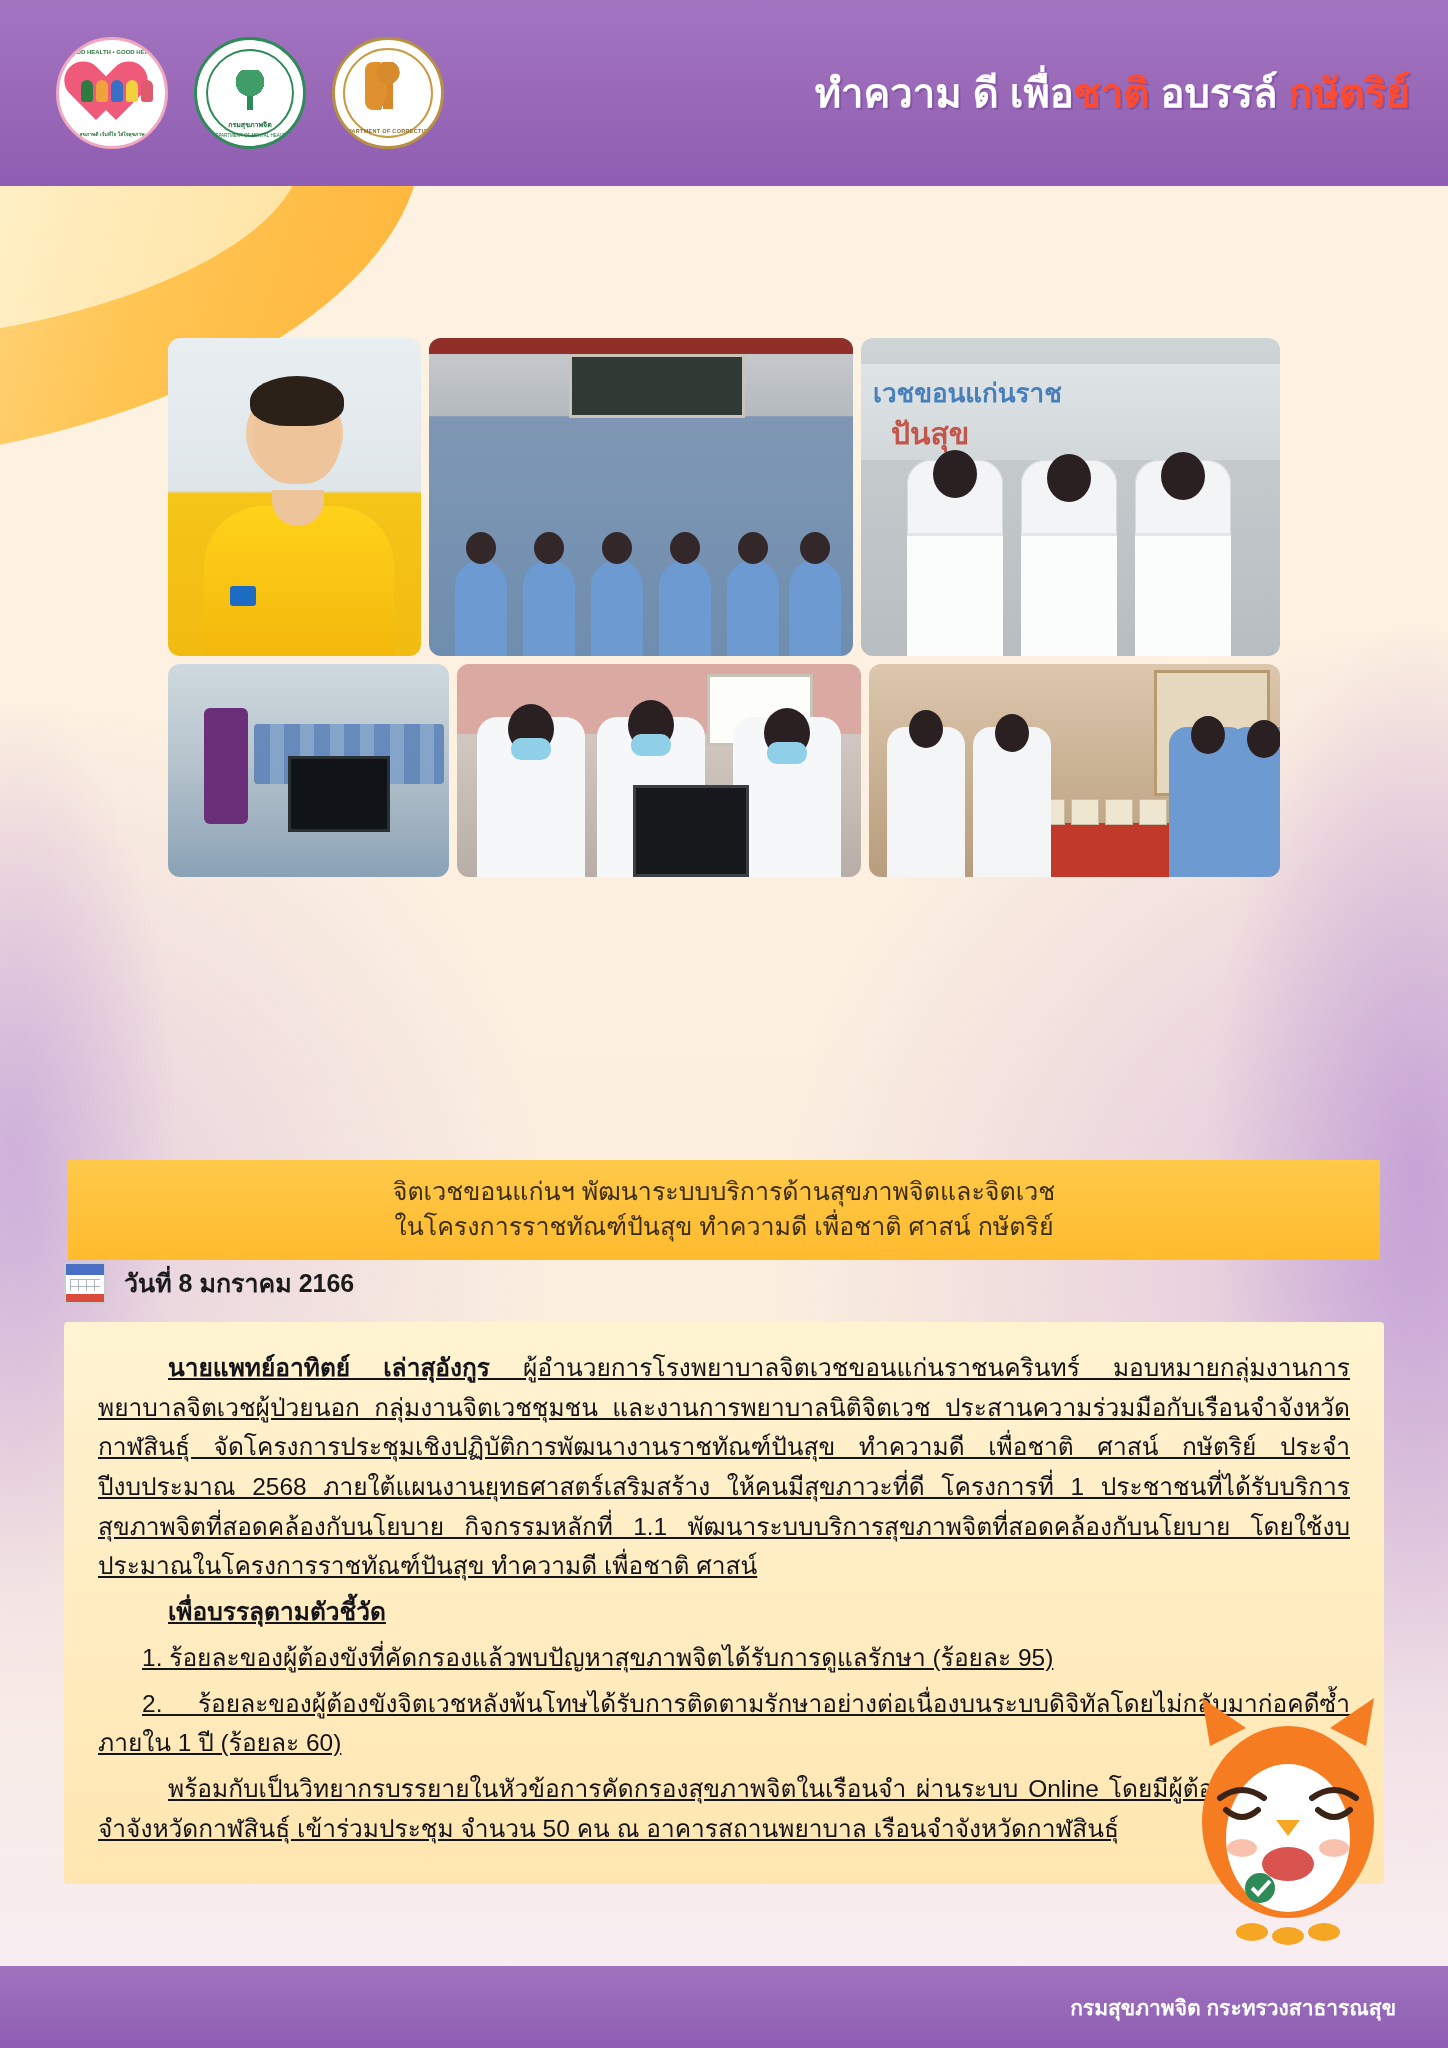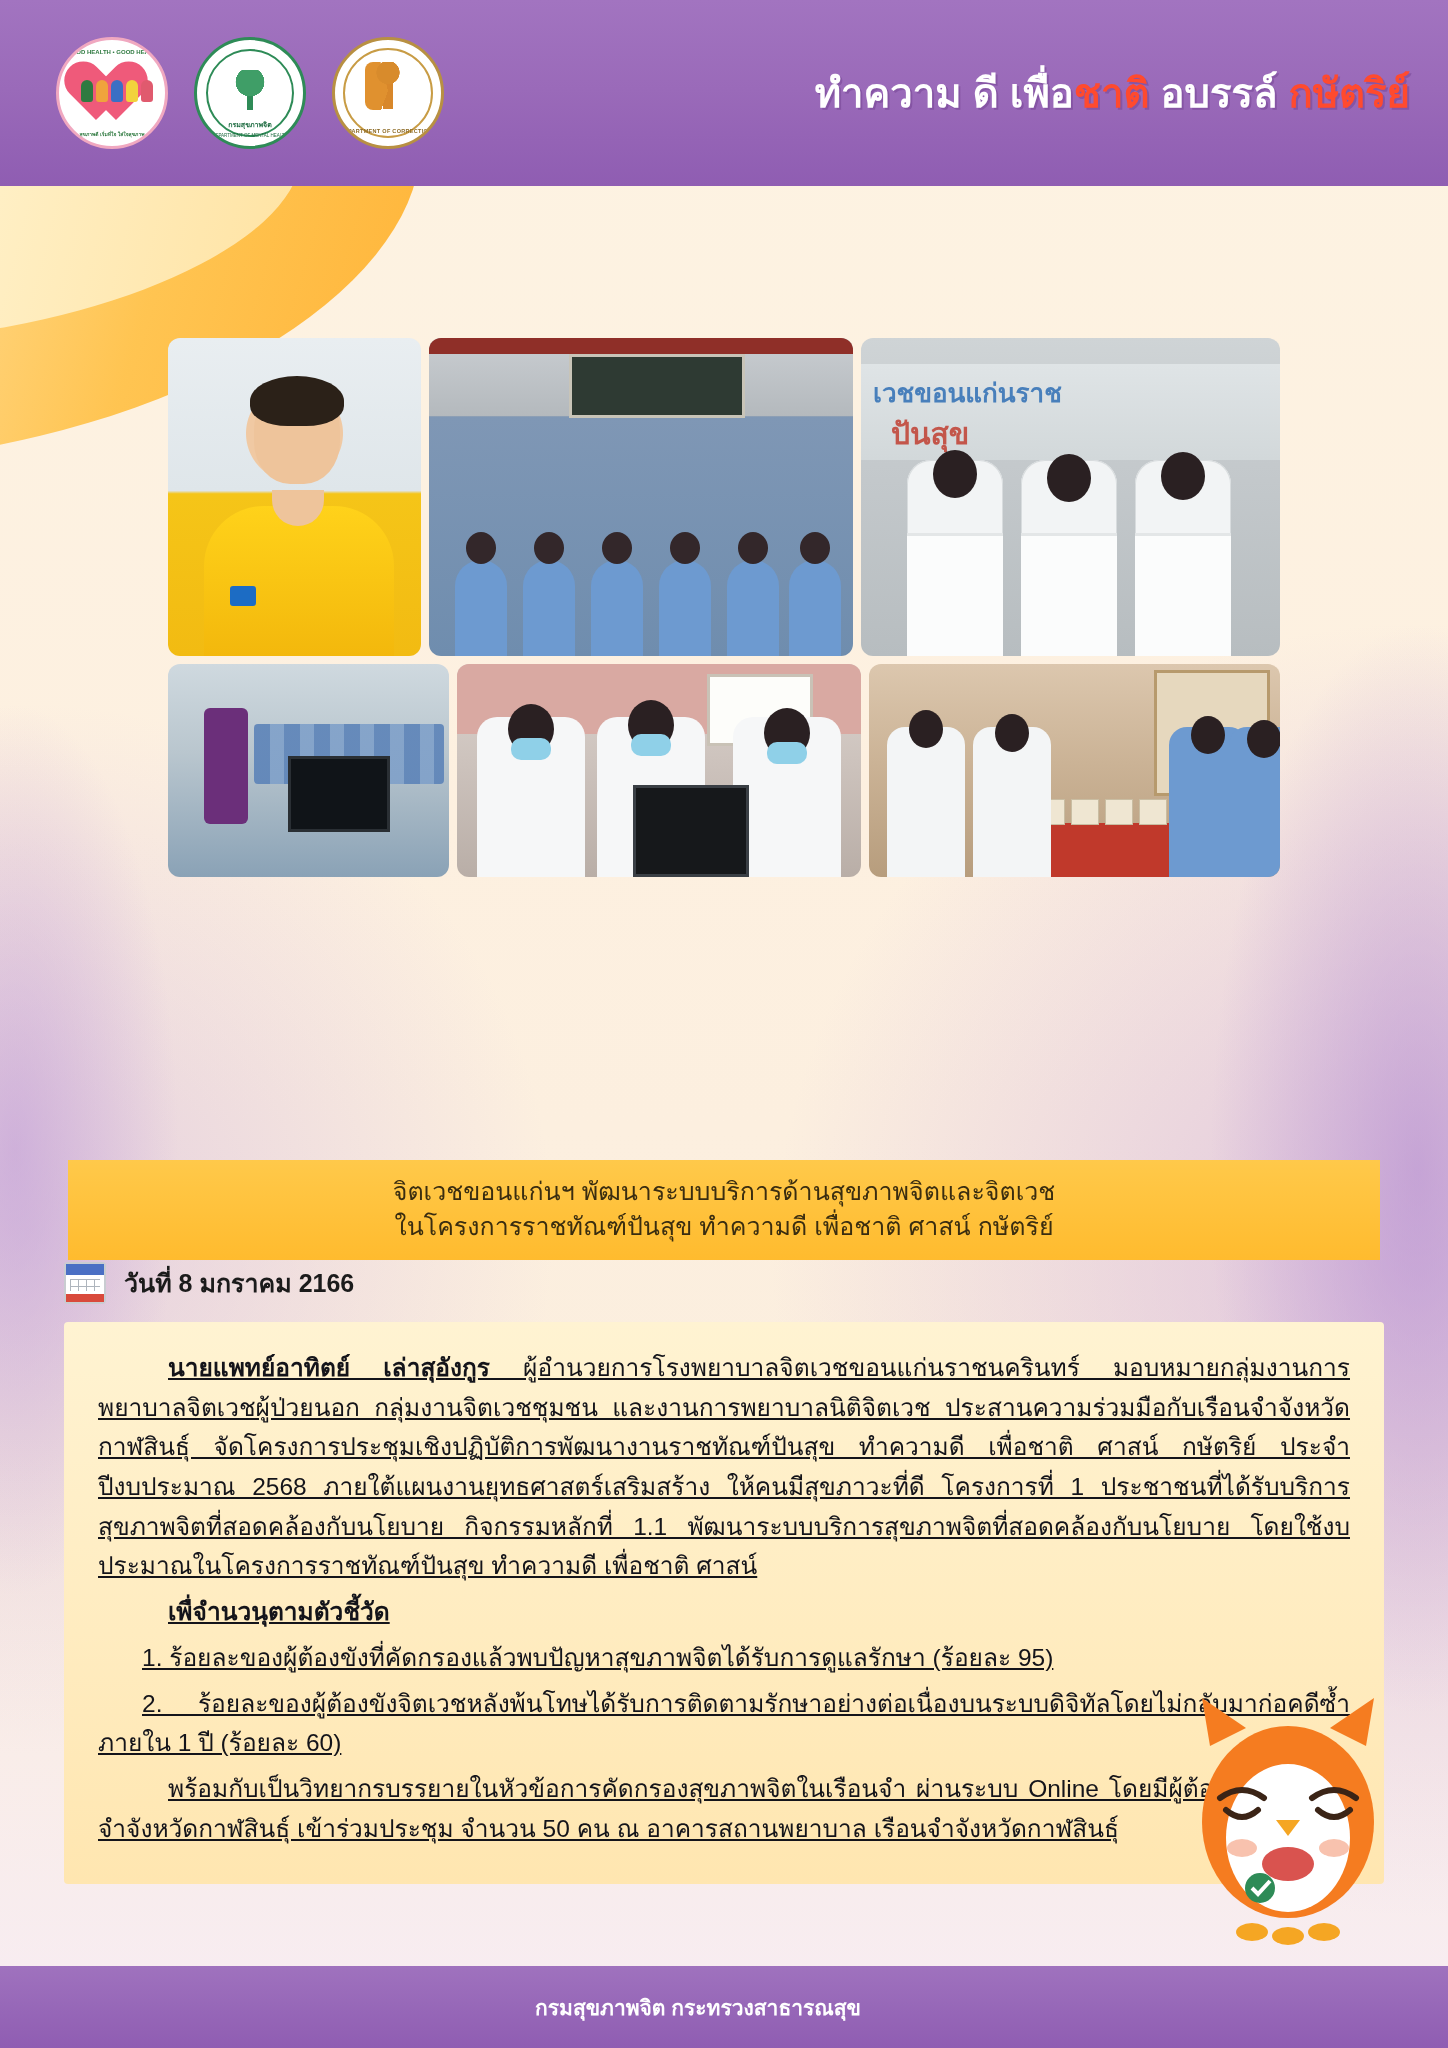--- a/index.html
+++ b/index.html
@@ -380,21 +380,21 @@
 
   
   .footer {
     position: absolute;
     left: 0; bottom: 0;
     width: 100%;
     height: 82px;
     background: linear-gradient(180deg, #9f72be 0%, #8f5db2 100%);
     display: flex;
     align-items: center;
-    justify-content: center;
+    justify-content: flex-end;
     padding-right: 52px;
     box-sizing: border-box;
     z-index: 7;
   }
   .footer-text {
     color: #ffffff;
     font-size: 21px;
     font-weight: bold;
   }
 </style>
@@ -542,21 +542,21 @@
 
   <div class="date-row">
     <div class="cal-icon">
       <div class="cal-grid"></div>
     </div>
     <div class="date-text">วันที่ 8 มกราคม 2166</div>
   </div>
 
   <div class="body-card">
     <p class="indent"><span class="b">นายแพทย์อาทิตย์  เล่าสุอังกูร</span><span> ผู้อำนวยการโรงพยาบาลจิตเวชขอนแก่นราชนครินทร์ มอบหมายกลุ่มงานการพยาบาลจิตเวชผู้ป่วยนอก กลุ่มงานจิตเวชชุมชน และงานการพยาบาลนิติจิตเวช ประสานความร่วมมือกับเรือนจำจังหวัดกาฬสินธุ์ จัดโครงการประชุมเชิงปฏิบัติการพัฒนางานราชทัณฑ์ปันสุข ทำความดี เพื่อชาติ ศาสน์ กษัตริย์ ประจำปีงบประมาณ 2568 ภายใต้แผนงานยุทธศาสตร์เสริมสร้าง ให้คนมีสุขภาวะที่ดี โครงการที่ 1 ประชาชนที่ได้รับบริการสุขภาพจิตที่สอดคล้องกับนโยบาย กิจกรรมหลักที่ 1.1 พัฒนาระบบบริการสุขภาพจิตที่สอดคล้องกับนโยบาย โดยใช้งบประมาณในโครงการราชทัณฑ์ปันสุข ทำความดี เพื่อชาติ ศาสน์</span></p>
-    <p class="bold-head">เพื่จำนวนุตามตัวชี้วัด</p>
+    <p class="bold-head">เพื่อบรรลุตามตัวชี้วัด</p>
     <p class="indent-s">1. ร้อยละของผู้ต้องขังที่คัดกรองแล้วพบปัญหาสุขภาพจิตได้รับการดูแลรักษา (ร้อยละ 95)</p>
     <p class="indent-s">2. ร้อยละของผู้ต้องขังจิตเวชหลังพ้นโทษได้รับการติดตามรักษาอย่างต่อเนื่องบนระบบดิจิทัลโดยไม่กลับมาก่อคดีซ้ำภายใน 1 ปี (ร้อยละ 60)</p>
     <p class="indent">พร้อมกับเป็นวิทยากรบรรยายในหัวข้อการคัดกรองสุขภาพจิตในเรือนจำ ผ่านระบบ Online โดยมีผู้ต้องขังจากเรือนจำจังหวัดกาฬสินธุ์ เข้าร่วมประชุม จำนวน 50 คน ณ อาคารสถานพยาบาล เรือนจำจังหวัดกาฬสินธุ์</p>
   </div>
 
   <svg class="owl" viewBox="0 0 240 280">
     <ellipse cx="120" cy="142" rx="86" ry="96" fill="#f57c20"></ellipse>
     <ellipse cx="120" cy="158" rx="62" ry="74" fill="#ffffff"></ellipse>
     <path d="M42 66 L34 18 L78 48 Z" fill="#f57c20"></path>
     <path d="M198 66 L206 18 L162 48 Z" fill="#f57c20"></path>

